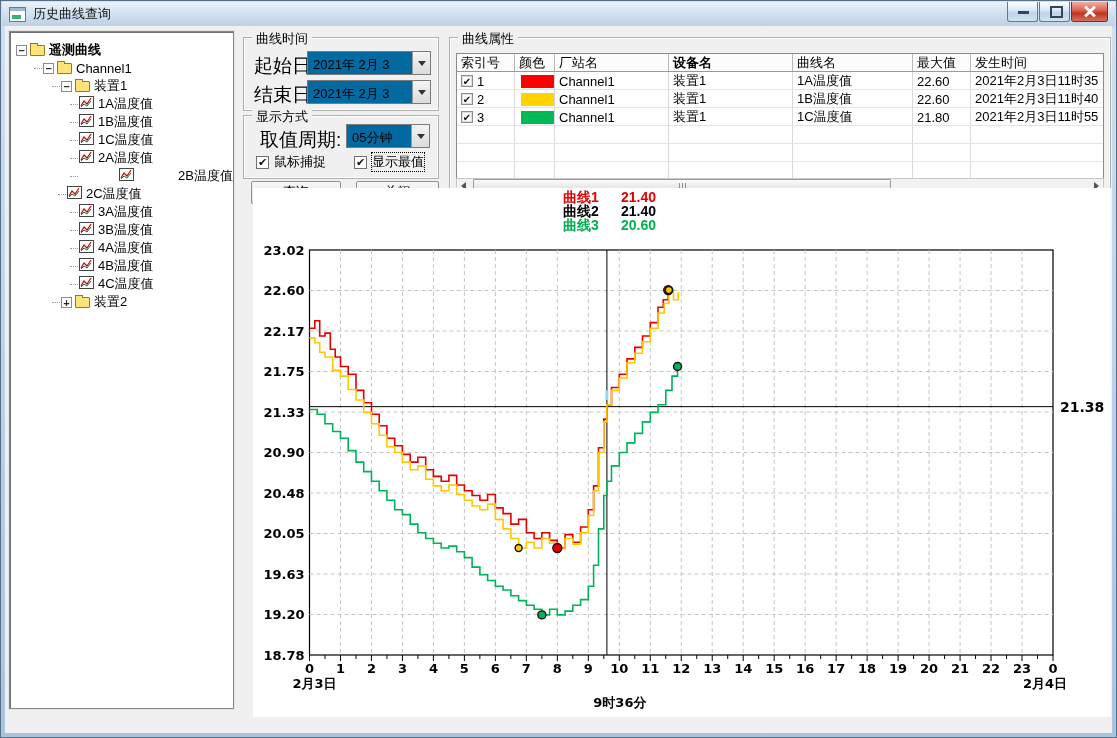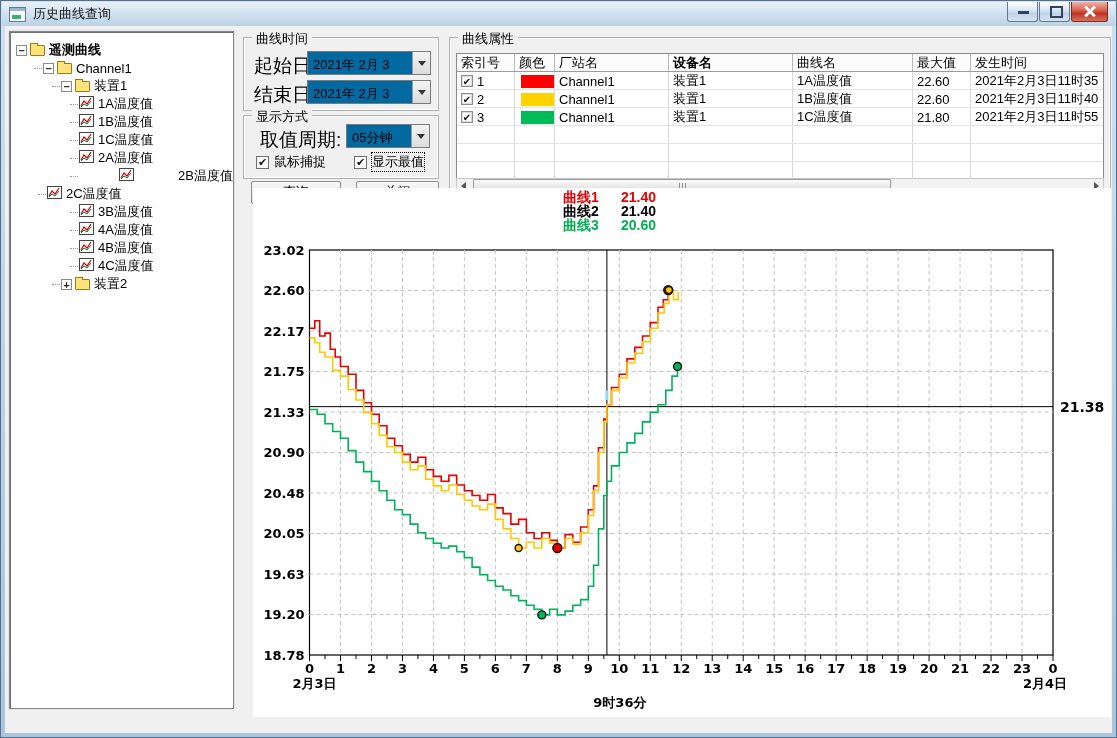--- a/index.html
+++ b/index.html
@@ -165,28 +165,37 @@
         </div>
         <div class="trow" style="padding-left: 60px; justify-content: space-between;">
           <span class="twig"></span>
           <span class="cicon"><svg width="15" height="13" viewBox="0 0 15 13">
               <rect x="0.5" y="0.5" width="14" height="12" fill="#fff" stroke="#444"></rect>
               <polyline points="2,10 5,5 8,8 12,2" fill="none" stroke="#cc0000" stroke-width="1.2"></polyline>
               <polyline points="2,11 5,8 8,10 12,5" fill="none" stroke="#007744" stroke-width="1"></polyline>
             </svg></span>
           <span>2B温度值</span>
         </div>
-        <div class="trow" style="padding-left: 28px;">
+        <div class="trow" style="padding-left: 28px; margin-left: 20px;">
           <span class="twig"></span>
           <span class="cicon"><svg width="15" height="13" viewBox="0 0 15 13">
               <rect x="0.5" y="0.5" width="14" height="12" fill="#fff" stroke="#444"></rect>
               <polyline points="2,10 5,5 8,8 12,2" fill="none" stroke="#cc0000" stroke-width="1.2"></polyline>
               <polyline points="2,11 5,8 8,10 12,5" fill="none" stroke="#007744" stroke-width="1"></polyline>
             </svg></span>
           <span>2C温度值</span>
+        </div>
+        <div class="trow" style="padding-left: 60px;">
+          <span class="twig"></span>
+          <span class="cicon"><svg width="15" height="13" viewBox="0 0 15 13">
+              <rect x="0.5" y="0.5" width="14" height="12" fill="#fff" stroke="#444"></rect>
+              <polyline points="2,10 5,5 8,8 12,2" fill="none" stroke="#cc0000" stroke-width="1.2"></polyline>
+              <polyline points="2,11 5,8 8,10 12,5" fill="none" stroke="#007744" stroke-width="1"></polyline>
+            </svg></span>
+          <span>3A温度值</span>
         </div>
         <div class="trow" style="padding-left: 60px;">
           <span class="twig"></span>
           <span class="cicon"><svg width="15" height="13" viewBox="0 0 15 13">
               <rect x="0.5" y="0.5" width="14" height="12" fill="#fff" stroke="#444"></rect>
               <polyline points="2,10 5,5 8,8 12,2" fill="none" stroke="#cc0000" stroke-width="1.2"></polyline>
               <polyline points="2,11 5,8 8,10 12,5" fill="none" stroke="#007744" stroke-width="1"></polyline>
             </svg></span>
           <span>3B温度值</span>
         </div>

